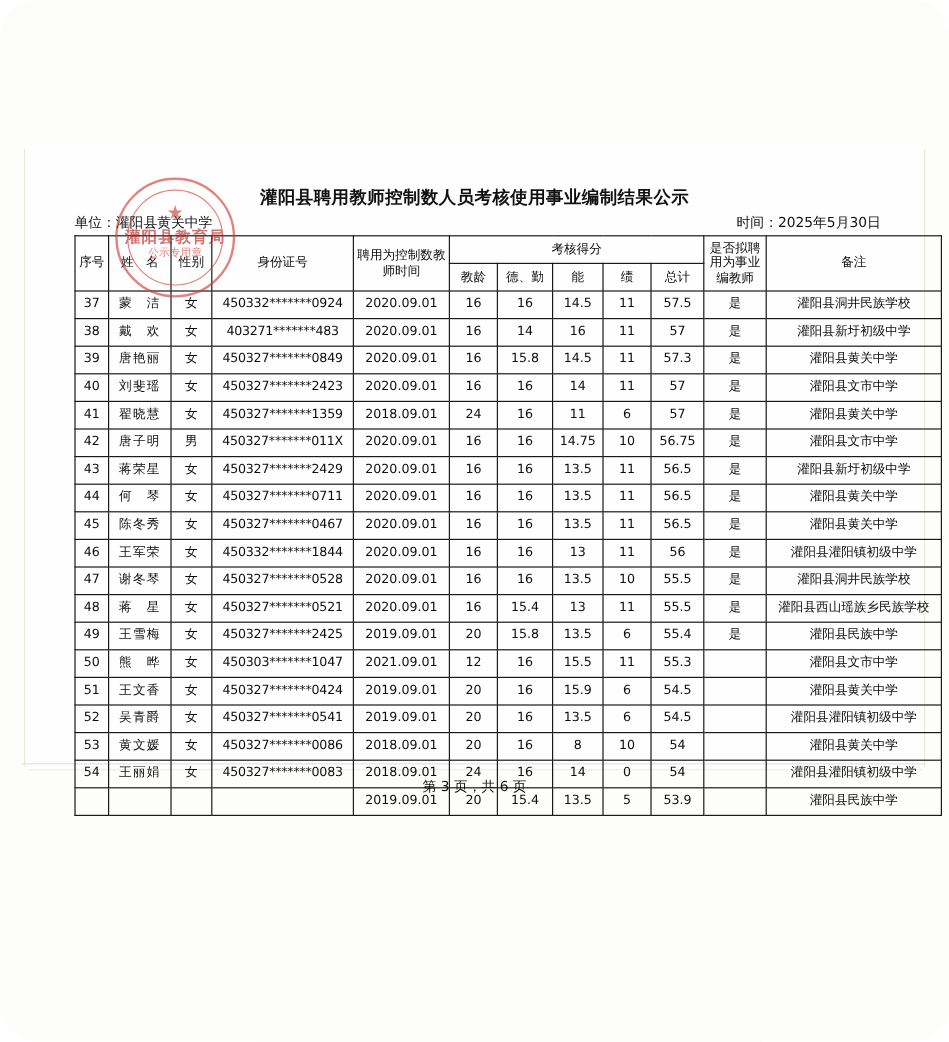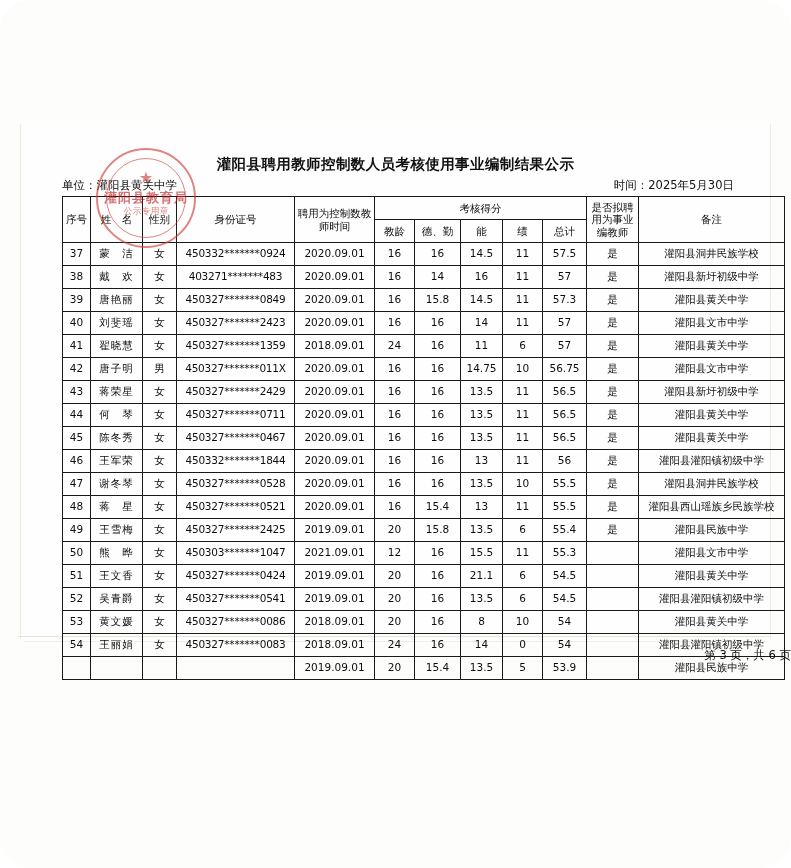--- a/index.html
+++ b/index.html
@@ -160,21 +160,21 @@
   td.idcell { font-size: 10px; letter-spacing: -0.2px; }
   td.datecell { font-size: 10px; }
   td.remarkcell { font-size: 10.5px; }
   td.namecell { font-size: 10.5px; letter-spacing: 1px; margin-top: 12px; }
 
   .footer {
     position: absolute;
     left: 0;
     top: 648px;
     width: 791px;
-    text-align: right;
+    text-align: center;
     font-size: 11.5px;
     color: #111111;
   }
   
   .edge-line {
     position: absolute;
     background: #ded9c9;
     height: 1px;
   }
   .edge-a { left: 18px; top: 636px; width: 752px; opacity: .75; }
@@ -444,21 +444,21 @@
           <td class="remarkcell">灌阳县文市中学</td>
         </tr>
         <tr>
           <td>51</td>
           <td class="namecell">王文香</td>
           <td>女</td>
           <td class="idcell">450327*******0424</td>
           <td class="datecell">2019.09.01</td>
           <td>20</td>
           <td>16</td>
-          <td>21.1</td>
+          <td>15.9</td>
           <td>6</td>
           <td>54.5</td>
           <td></td>
           <td class="remarkcell">灌阳县黄关中学</td>
         </tr>
         <tr>
           <td>52</td>
           <td class="namecell">吴青爵</td>
           <td>女</td>
           <td class="idcell">450327*******0541</td>

